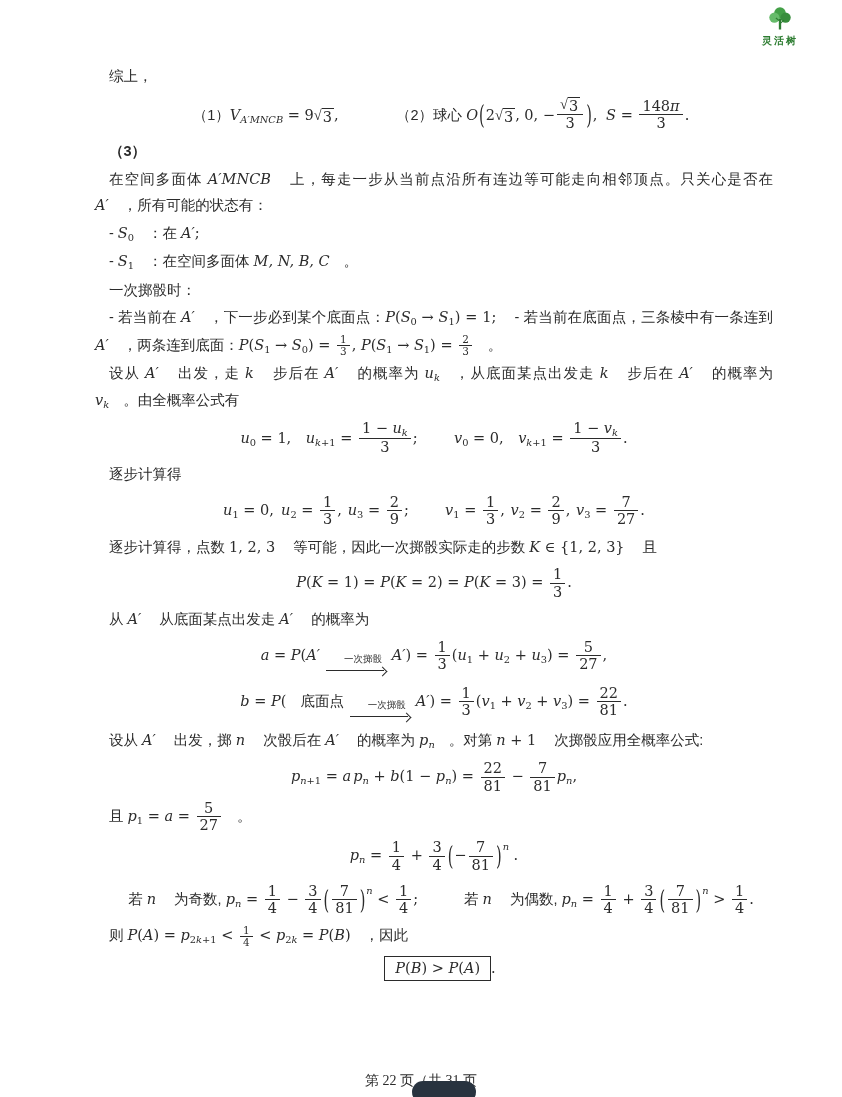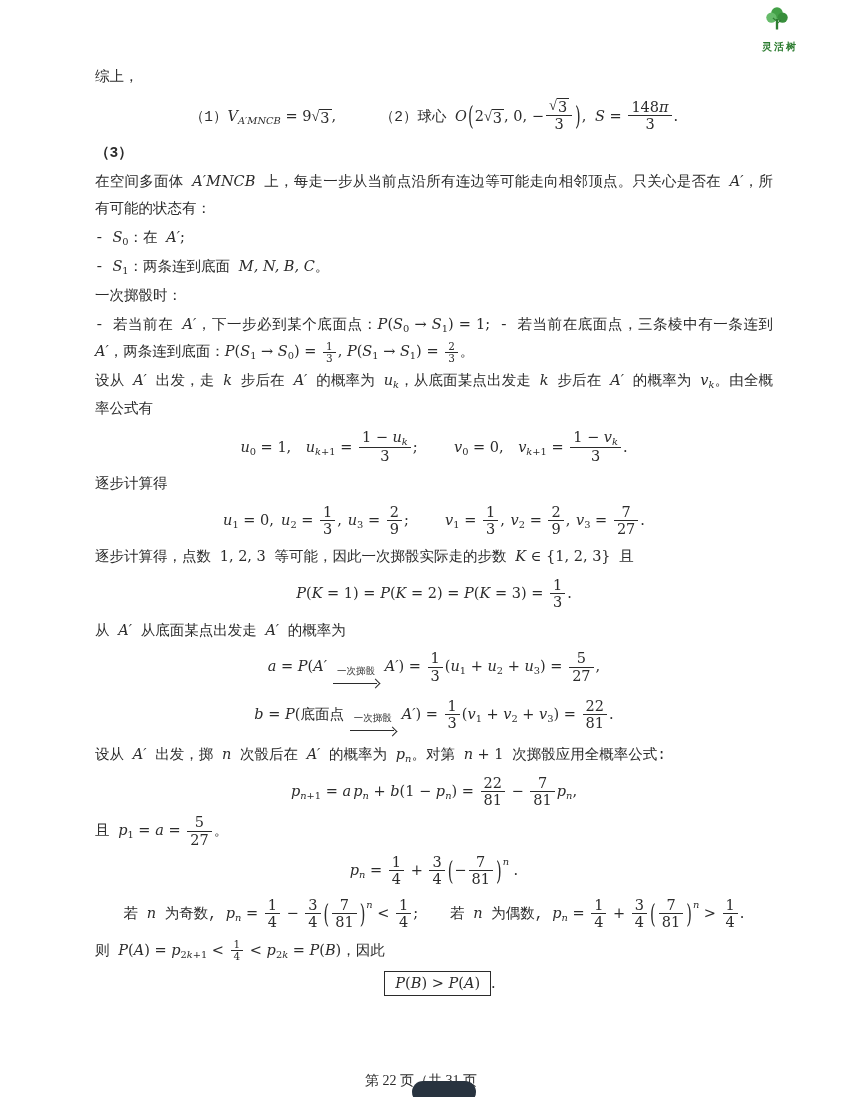--- a/index.html
+++ b/index.html
@@ -5,31 +5,31 @@
   * { margin:0; padding:0; box-sizing:border-box; }
   html,body { width:842px; height:1097px; }
   body {
     position:relative; background:#ffffff; overflow:hidden;
     font-family:"Liberation Serif","DejaVu Serif",serif;
     color:#2b2b2b;
   }
   .page { position:absolute; inset:0; }
 
   
-  .logo { position:absolute; top:5px; right:44px; display:flex; flex-direction:column; align-items:flex-start; gap:7px; }
+  .logo { position:absolute; top:5px; right:44px; display:flex; flex-direction:column; align-items:center; gap:1px; }
   .logo-text { font-size:10px; color:#2e7d32; font-family:"Liberation Sans",sans-serif; letter-spacing:2px; font-weight:bold; }
 
   
   .content { position:absolute; left:95px; top:62px; width:678px; font-size:14.5px; }
   .blk { margin:1px 0; }
   .para { line-height:1.85; text-align:justify; }
   .display { text-align:center; line-height:1.2; padding:4px 0; margin:2px 0; }
   .bold, .bold .txt { font-weight:700; }
 
-  .txt { font-family:Liberation Mono, monospace; }
+  .txt { font-family:Liberation Sans, sans-serif;margin-left:14px; }
   .mi  { font-family:"DejaVu Serif",serif; font-style:italic; }
   .mn  { font-family:"DejaVu Serif",serif; }
 
   .msub { font-size:68%; vertical-align:-0.3em; }
   .msup { font-size:68%; vertical-align:0.55em; }
   .msup.hi { vertical-align:1.0em; }
 
   .frac { display:inline-block; text-align:center; vertical-align:-0.62em; line-height:1.12; margin:0 2px; }
   .fnum, .fden { display:block; padding:0 3px; }
   .fden { border-top:1px solid currentColor; }
@@ -79,21 +79,21 @@
         </span><span class="mn">,</span><span class="spc" style="width: 3em;"></span><span class="txt">（2）球心 </span><span class="mi">O</span><span class="bigp mn">(</span><span class="mn">2</span><span class="sqrt">
           <span class="rad">√</span>
           <span class="radc"><span class="mn">3</span></span>
         </span><span class="mn">, 0, −</span><span class="frac"><span class="fnum"><span class="sqrt">
               <span class="rad">√</span>
               <span class="radc"><span class="mn">3</span></span>
             </span></span><span class="fden"><span class="mn">3</span></span></span><span class="bigp mn">)</span><span class="mn">,</span><span class="spc" style="width: 0.6em;"></span><span class="mi">S</span><span class="mn"> = </span><span class="frac"><span class="fnum"><span class="mn">148</span><span class="mi">π</span></span><span class="fden"><span class="mn">3</span></span></span><span class="mn">.</span></div>
       <div class="blk para bold"><span class="txt bold">（3）</span></div>
       <div class="blk para"><span class="txt">在空间多面体 </span><span class="mi">A′MNCB</span><span class="txt"> 上，每走一步从当前点沿所有连边等可能走向相邻顶点。只关心是否在 </span><span class="mi">A′</span><span class="txt">，所有可能的状态有：</span></div>
       <div class="blk para"><span class="txt">- </span><span class="mi">S</span><span class="msub"><span class="mn">0</span></span><span class="txt">：在 </span><span class="mi">A′</span><span class="mn">;</span></div>
-      <div class="blk para"><span class="txt">- </span><span class="mi">S</span><span class="msub"><span class="mn">1</span></span><span class="txt">：两条连到底面 </span><span class="mi">M, N, B, C</span><span class="txt">。</span></div>
+      <div class="blk para"><span class="txt">- </span><span class="mi">S</span><span class="msub"><span class="mn">1</span></span><span class="txt">：在空间多面体 </span><span class="mi">M, N, B, C</span><span class="txt">。</span></div>
       <div class="blk para"><span class="txt">一次掷骰时：</span></div>
       <div class="blk para"><span class="txt">- 若当前在 </span><span class="mi">A′</span><span class="txt">，下一步必到某个底面点：</span><span class="mi">P</span><span class="mn">(</span><span class="mi">S</span><span class="msub"><span class="mn">0</span></span><span class="mn"> → </span><span class="mi">S</span><span class="msub"><span class="mn">1</span></span><span class="mn">) = 1;</span><span class="txt">  - 若当前在底面点，三条棱中有一条连到 </span><span class="mi">A′</span><span class="txt">，两条连到底面：</span><span class="mi">P</span><span class="mn">(</span><span class="mi">S</span><span class="msub"><span class="mn">1</span></span><span class="mn"> → </span><span class="mi">S</span><span class="msub"><span class="mn">0</span></span><span class="mn">) = </span><span class="frac small"><span class="fnum"><span class="mn">1</span></span><span class="fden"><span class="mn">3</span></span></span><span class="mn">, </span><span class="mi">P</span><span class="mn">(</span><span class="mi">S</span><span class="msub"><span class="mn">1</span></span><span class="mn"> → </span><span class="mi">S</span><span class="msub"><span class="mn">1</span></span><span class="mn">) = </span><span class="frac small"><span class="fnum"><span class="mn">2</span></span><span class="fden"><span class="mn">3</span></span></span><span class="txt">。</span></div>
       <div class="blk para"><span class="txt">设从 </span><span class="mi">A′</span><span class="txt"> 出发，走 </span><span class="mi">k</span><span class="txt"> 步后在 </span><span class="mi">A′</span><span class="txt"> 的概率为 </span><span class="mi">u</span><span class="msub"><span class="mi">k</span></span><span class="txt">，从底面某点出发走 </span><span class="mi">k</span><span class="txt"> 步后在 </span><span class="mi">A′</span><span class="txt"> 的概率为 </span><span class="mi">v</span><span class="msub"><span class="mi">k</span></span><span class="txt">。由全概率公式有</span></div>
       <div class="blk display"><span class="mi">u</span><span class="msub"><span class="mn">0</span></span><span class="mn"> = 1,</span><span class="spc" style="width: 1em;"></span><span class="mi">u</span><span class="msub"><span class="mi">k</span><span class="mn">+1</span></span><span class="mn"> = </span><span class="frac"><span class="fnum"><span class="mn">1 − </span><span class="mi">u</span><span class="msub"><span class="mi">k</span></span></span><span class="fden"><span class="mn">3</span></span></span><span class="mn">;</span><span class="spc" style="width: 2.5em;"></span><span class="mi">v</span><span class="msub"><span class="mn">0</span></span><span class="mn"> = 0,</span><span class="spc" style="width: 1em;"></span><span class="mi">v</span><span class="msub"><span class="mi">k</span><span class="mn">+1</span></span><span class="mn"> = </span><span class="frac"><span class="fnum"><span class="mn">1 − </span><span class="mi">v</span><span class="msub"><span class="mi">k</span></span></span><span class="fden"><span class="mn">3</span></span></span><span class="mn">.</span></div>
       <div class="blk para"><span class="txt">逐步计算得</span></div>
       <div class="blk display"><span class="mi">u</span><span class="msub"><span class="mn">1</span></span><span class="mn"> = 0,</span><span class="spc" style="width: 0.5em;"></span><span class="mi">u</span><span class="msub"><span class="mn">2</span></span><span class="mn"> = </span><span class="frac"><span class="fnum"><span class="mn">1</span></span><span class="fden"><span class="mn">3</span></span></span><span class="mn">,</span><span class="spc" style="width: 0.4em;"></span><span class="mi">u</span><span class="msub"><span class="mn">3</span></span><span class="mn"> = </span><span class="frac"><span class="fnum"><span class="mn">2</span></span><span class="fden"><span class="mn">9</span></span></span><span class="mn">;</span><span class="spc" style="width: 2.5em;"></span><span class="mi">v</span><span class="msub"><span class="mn">1</span></span><span class="mn"> = </span><span class="frac"><span class="fnum"><span class="mn">1</span></span><span class="fden"><span class="mn">3</span></span></span><span class="mn">,</span><span class="spc" style="width: 0.4em;"></span><span class="mi">v</span><span class="msub"><span class="mn">2</span></span><span class="mn"> = </span><span class="frac"><span class="fnum"><span class="mn">2</span></span><span class="fden"><span class="mn">9</span></span></span><span class="mn">,</span><span class="spc" style="width: 0.4em;"></span><span class="mi">v</span><span class="msub"><span class="mn">3</span></span><span class="mn"> = </span><span class="frac"><span class="fnum"><span class="mn">7</span></span><span class="fden"><span class="mn">27</span></span></span><span class="mn">.</span></div>
       <div class="blk para"><span class="txt">逐步计算得，点数 </span><span class="mn">1, 2, 3</span><span class="txt"> 等可能，因此一次掷骰实际走的步数 </span><span class="mi">K</span><span class="mn"> ∈ {1, 2, 3}</span><span class="txt"> 且</span></div>
       <div class="blk display"><span class="mi">P</span><span class="mn">(</span><span class="mi">K</span><span class="mn"> = 1) = </span><span class="mi">P</span><span class="mn">(</span><span class="mi">K</span><span class="mn"> = 2) = </span><span class="mi">P</span><span class="mn">(</span><span class="mi">K</span><span class="mn"> = 3) = </span><span class="frac"><span class="fnum"><span class="mn">1</span></span><span class="fden"><span class="mn">3</span></span></span><span class="mn">.</span></div>
       <div class="blk para"><span class="txt">从 </span><span class="mi">A′</span><span class="txt"> 从底面某点出发走 </span><span class="mi">A′</span><span class="txt"> 的概率为</span></div>
       <div class="blk display"><span class="mi">a</span><span class="mn"> = </span><span class="mi">P</span><span class="mn">(</span><span class="mi">A′</span><span class="spc" style="width: 0.2em;"></span><span class="oarr">

